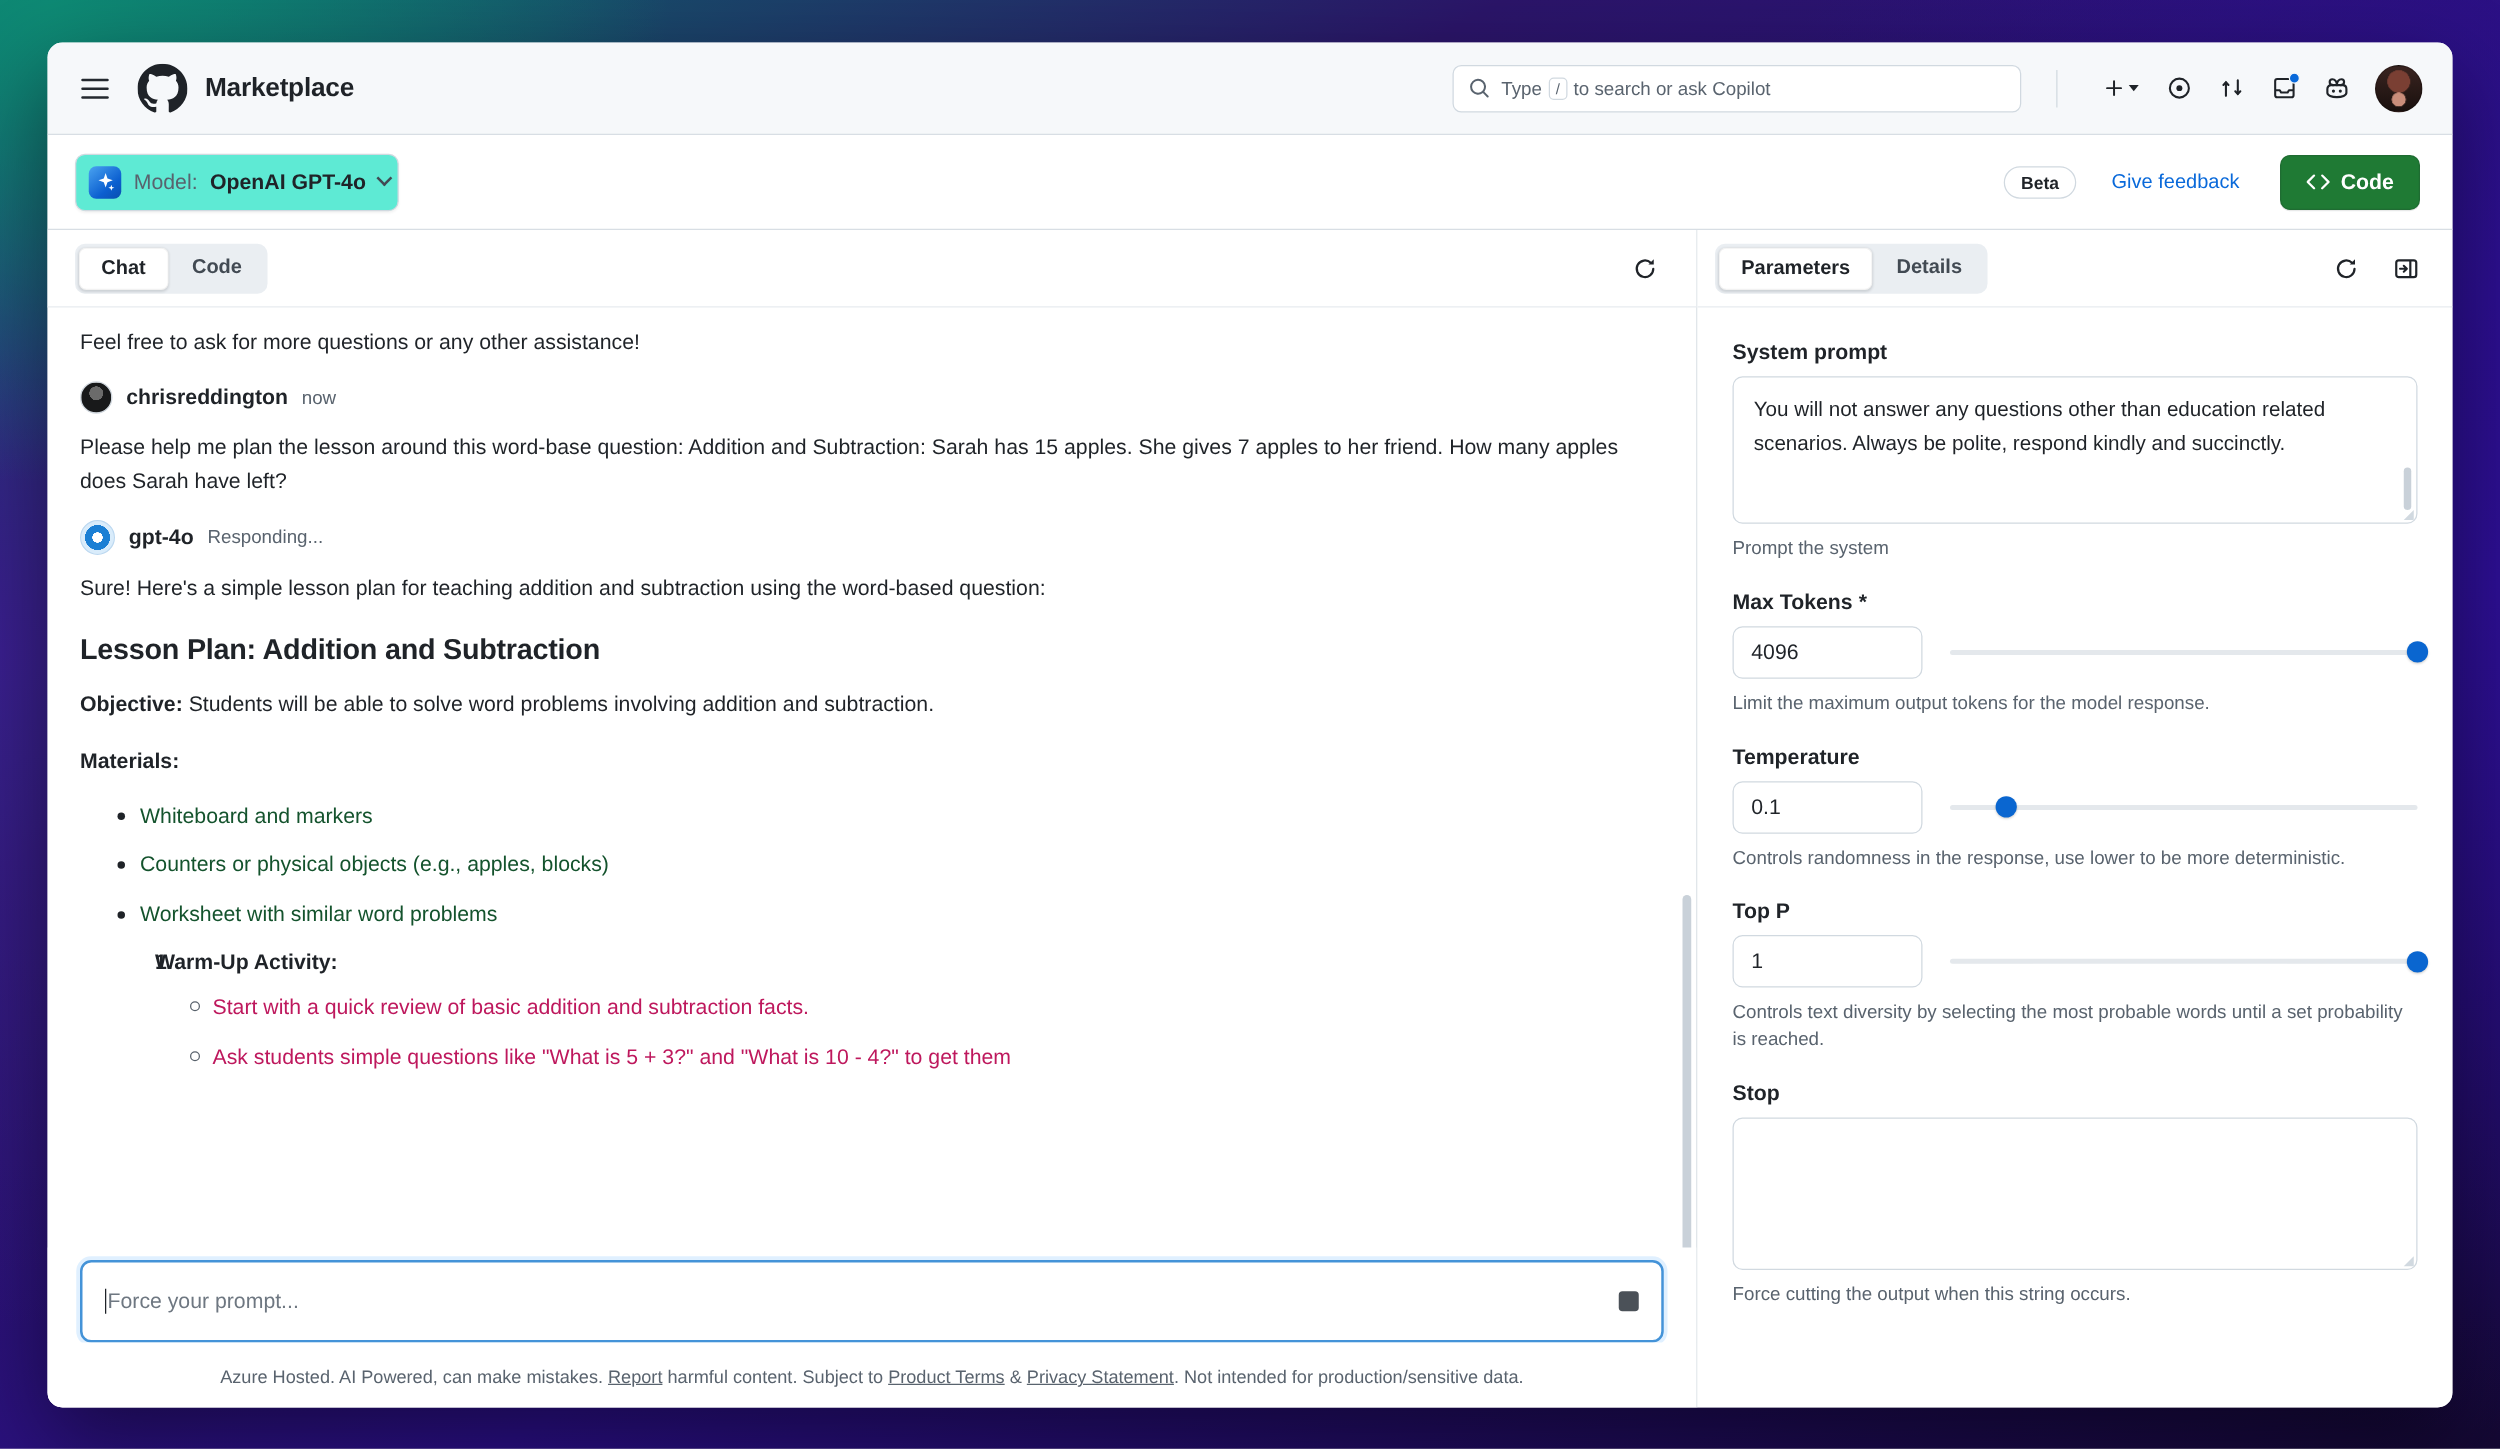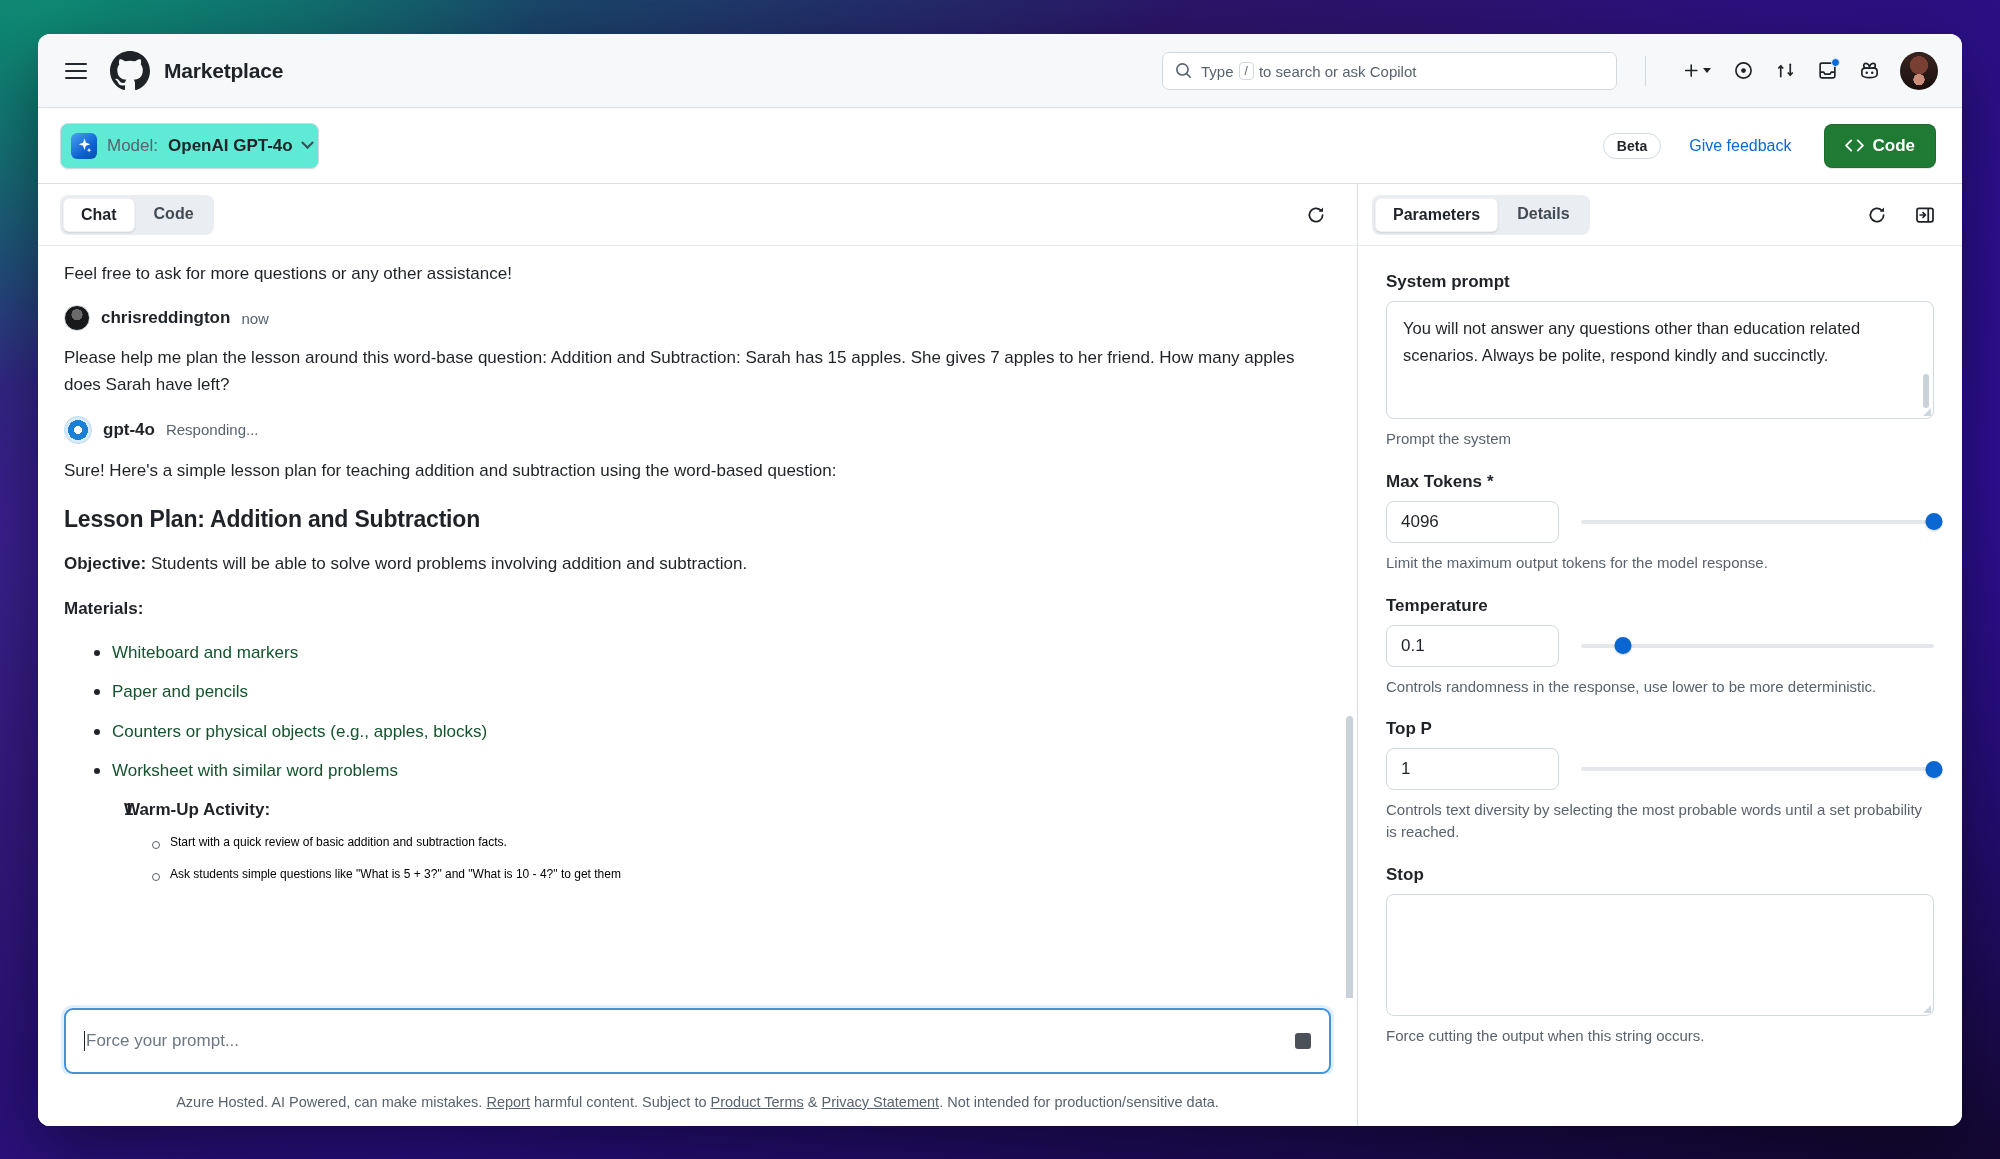--- a/index.html
+++ b/index.html
@@ -314,21 +314,21 @@
   .md-ol { list-style: none; margin: 0; padding-left: 30px; counter-reset: n; }
   .md-ol > li { counter-increment: n; position: relative; padding-left: 30px; }
   .md-ol > li > .li-title::before {
     content: counter(n) ".";
     position: absolute; left: 0; top: 0;
     font-size: 17px; color: #1f2328;
   }
   .li-title { font-size: 17px; font-weight: 700; color: #1f2328; position: relative; display: block; margin-bottom: 13px; }
   .md-ul-sub { list-style: none; margin: 0; padding-left: 28px; }
   .md-ul-sub li {
-    font-size: 12px; color: #000000; line-height: 1.5;
+    font-size: 17px; color: #be185d; line-height: 1.5;
     margin-bottom: 14px; position: relative; padding-left: 18px;
   }
   .md-ul-sub li::before {
     content: "";
     position: absolute; left: 0; top: 8px;
     width: 6px; height: 6px; border-radius: 50%;
     border: 1px solid #57606a; background: transparent;
   }
 
   .chat-scrollbar {
@@ -436,21 +436,21 @@
   }
   .help-text {
     font-size: 15px;
     color: #59636e;
     margin-top: 9px;
     line-height: 1.45;
   }
   .field-block { margin-bottom: 22px; }
   .slider-row { display: flex; align-items: center; gap: 22px; }
   .num-input {
-    width: 173px;
+    width: 152px;
     height: 42px;
     border: 1px solid #d1d9e0;
     border-radius: 8px;
     display: flex; align-items: center;
     padding: 0 14px;
     font-size: 17px;
     color: #1f2328;
     background: #fff;
     cursor: text;
     flex: none;
@@ -623,21 +623,20 @@
           <b>Objective:</b>
           <span>Students will be able to solve word problems involving addition and subtraction.</span>
         </div>
 
         <div class="md-p">
           <b>Materials:</b>
         </div>
 
         <ul class="md-ul">
           <li>Whiteboard and markers</li>
-          <li>Paper and pencils</li>
           <li>Counters or physical objects (e.g., apples, blocks)</li>
           <li>Worksheet with similar word problems</li>
         </ul>
 
 
         <ol class="md-ol">
           <li>
             <span class="li-title">Warm-Up Activity:</span>
             <ul class="md-ul-sub">
               <li>Start with a quick review of basic addition and subtraction facts.</li>

